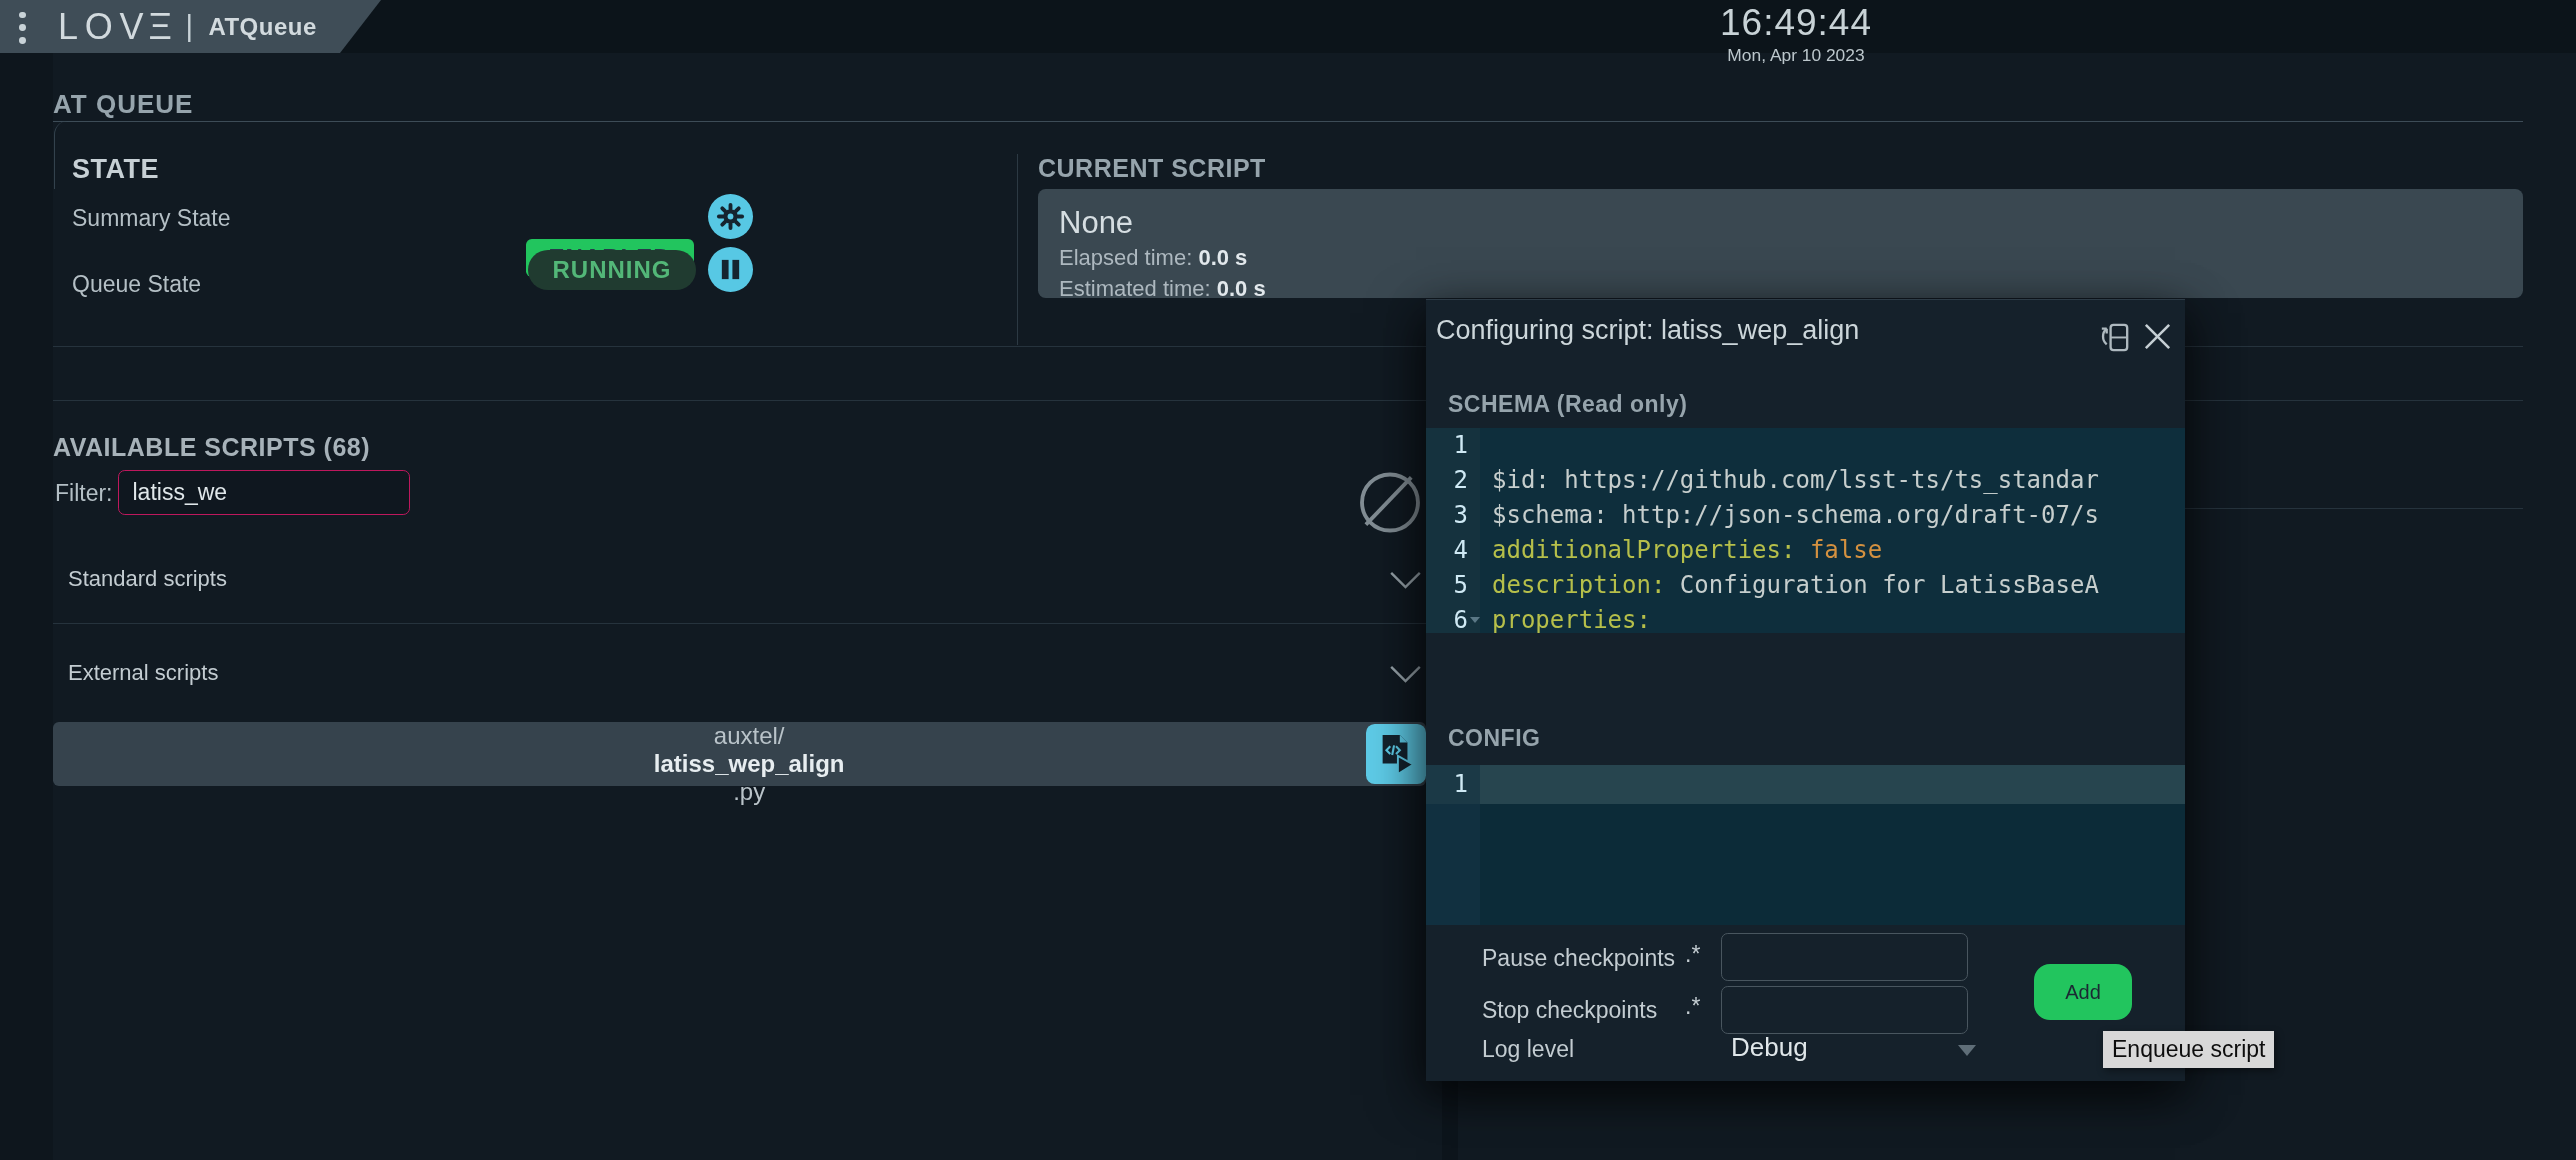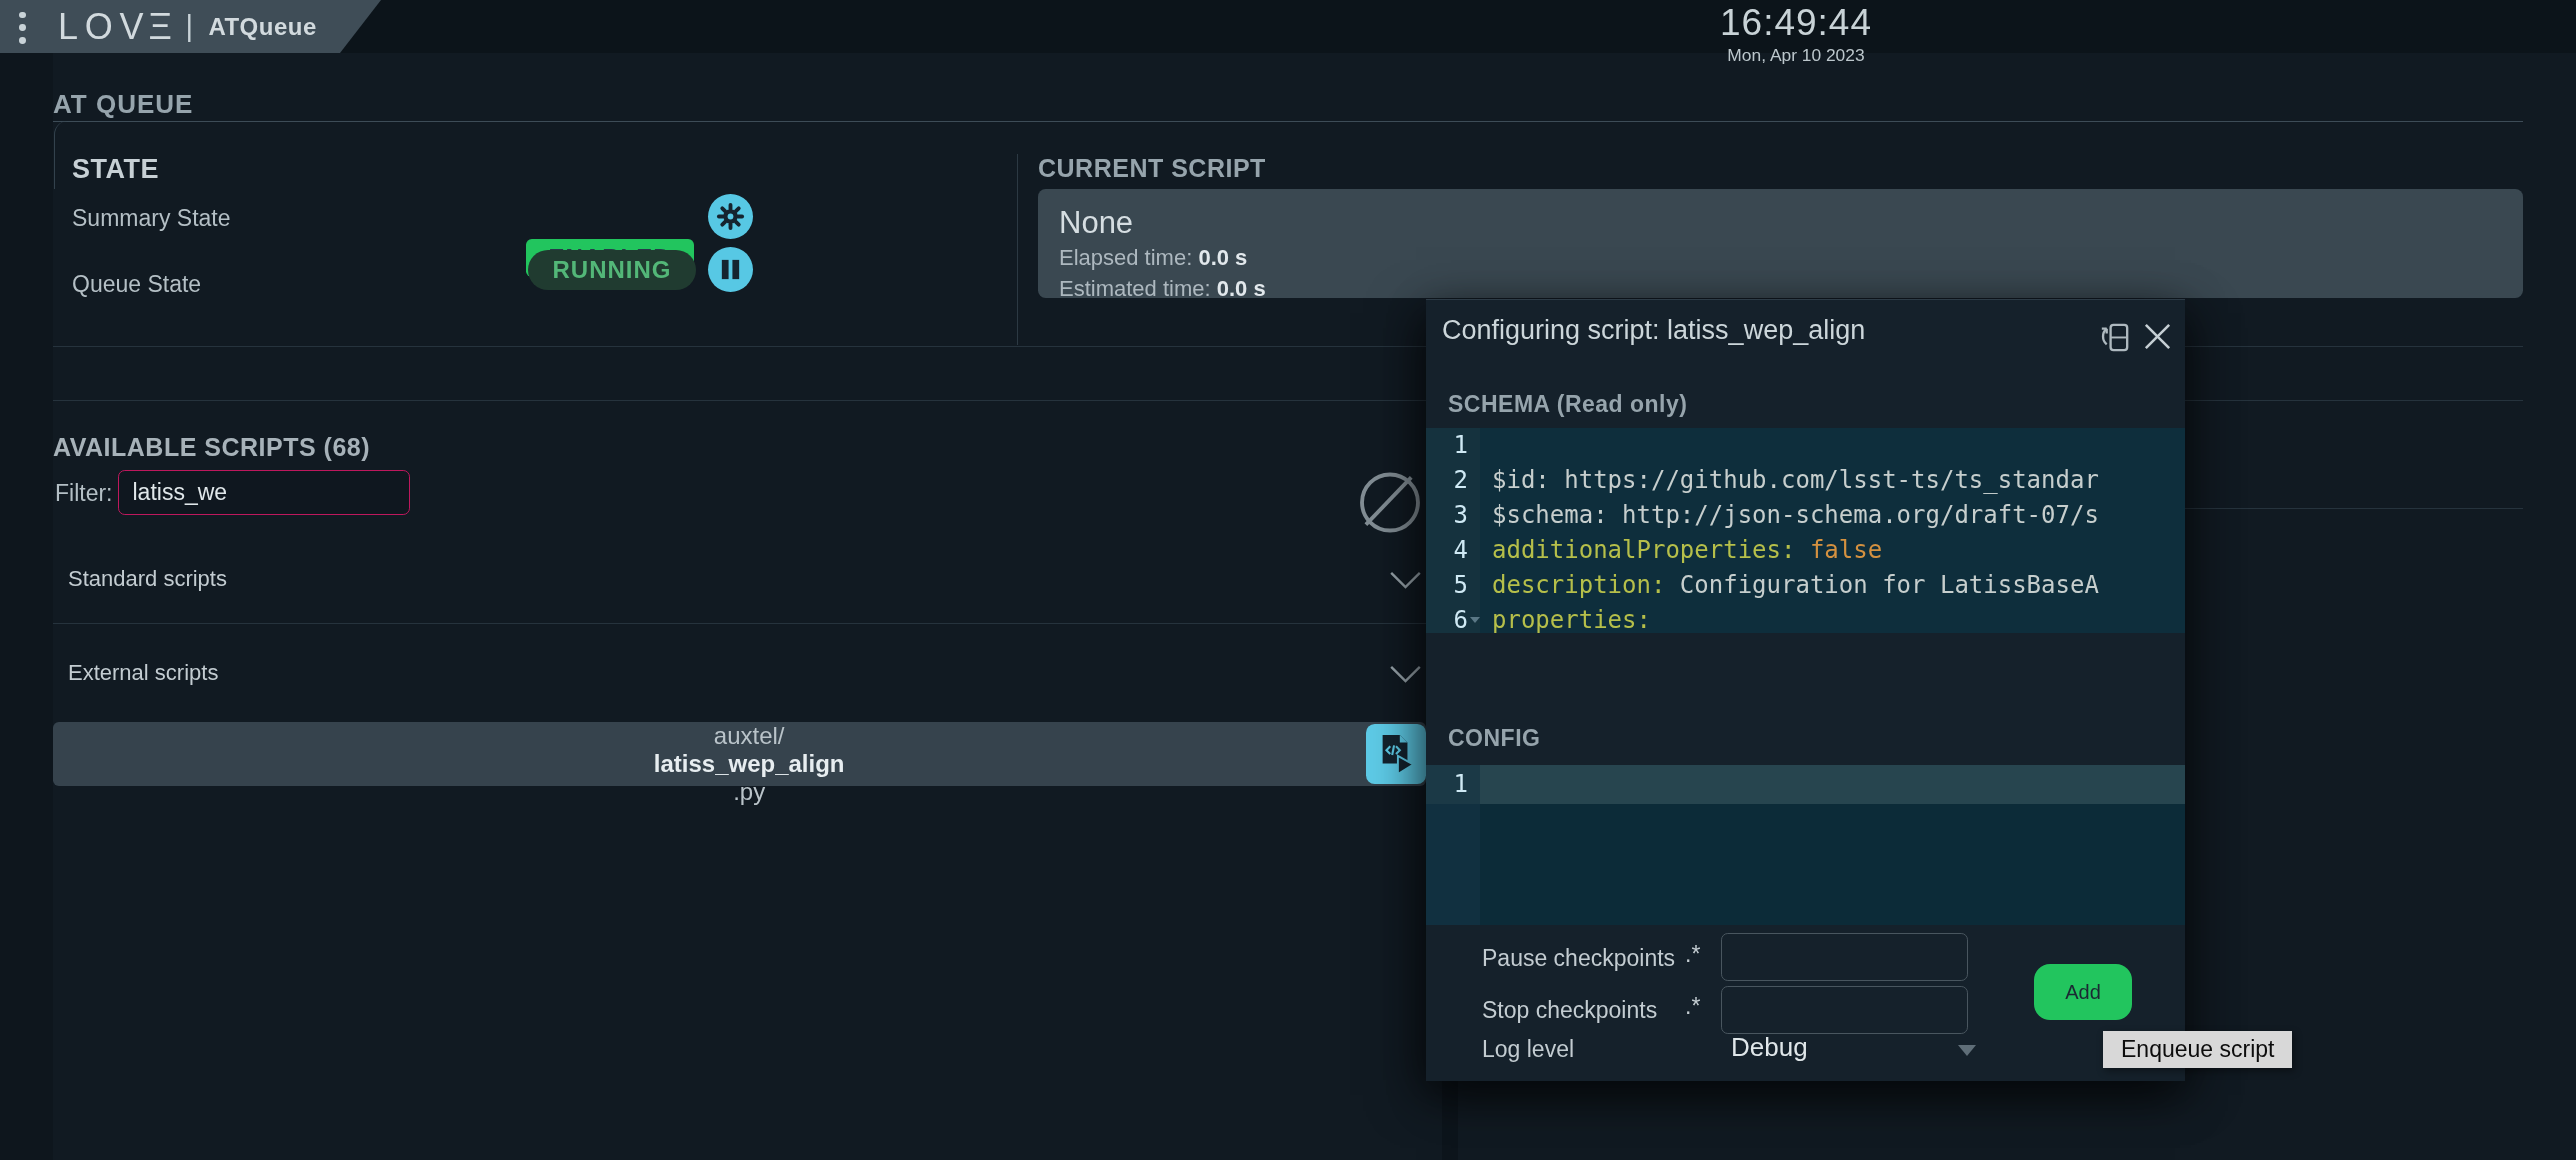--- a/index.html
+++ b/index.html
@@ -81,21 +81,21 @@
     left:1366px; top:724px; width:60px; height:60px; background:#5ecbe7; border-radius:8.7px;
     display:flex; align-items:center; justify-content:center; cursor:pointer;
   }
 
   
   #modal {
     left:1426px; top:299px; width:759px; height:782px; background:#15212b; z-index:10;
     box-shadow:-9.7px 13.5px 44px rgba(0,0,0,0.55), 9.7px 13.5px 44px rgba(0,0,0,0.45);
     border-top:1px solid #2d3b46;
   }
-  #modal-title { left:16px; top:15.4px; font-size:27px; color:#ccd6da; }
+  #modal-title { left:10px; top:15.4px; font-size:27px; color:#ccd6da; }
   .modal-icon { cursor:pointer; }
   .m-section { font-size:23px; font-weight:bold; color:#96a4ac; letter-spacing:0.5px; }
 
   .editor { overflow:hidden; font-family:"DejaVu Sans Mono", monospace; font-size:24px; line-height:35px; }
   #schema-editor { left:0; top:128px; width:759px; height:205px; background:#0e2e3c; }
   #schema-editor .gutter-bg { position:absolute; left:0; top:0; width:54px; height:100%; background:#15323e; }
   .code-line { position:relative; height:35px; white-space:pre; }
   .code-line .lnum {
     position:absolute; left:0; top:0; width:42px; text-align:right; color:#cfe9f4;
   }
@@ -122,21 +122,21 @@
   #log-value { position:absolute; left:305px; top:732px; font-size:26px; color:#e0e7ea; cursor:pointer; }
   #log-caret { position:absolute; left:532px; top:745px; width:0; height:0;
     border-left:9.7px solid transparent; border-right:9.7px solid transparent; border-top:11.6px solid #5f6e78; cursor:pointer; }
   #add-btn {
     position:absolute; left:608px; top:664px; width:98px; height:56px; background:#22c55e;
     border:none; border-radius:16px; font-size:20px; color:#1b2933;
     font-family:"Liberation Sans", sans-serif; cursor:pointer;
   }
   #tooltip {
     left:2103px; top:1031px; height:37px; background:#d8d8d8; color:#0d0d0d;
-    font-size:23px; display:flex; align-items:center; padding:0 18px; z-index:20;
+    font-size:23px; display:flex; align-items:center; padding:0 9px; z-index:20;
     box-shadow:1.9px 2.9px 7.7px rgba(0,0,0,0.4);
   }
 
   #col-gap { left:1442px; top:406px; width:16.4px; height:755px; background:#0d151c; z-index:2; }
   #left-margin { left:0; top:53px; width:53px; height:1107px; background:#0e161d; }
 </style>
 </head>
 <body>
 
 <div class="abs" id="left-margin"></div>

